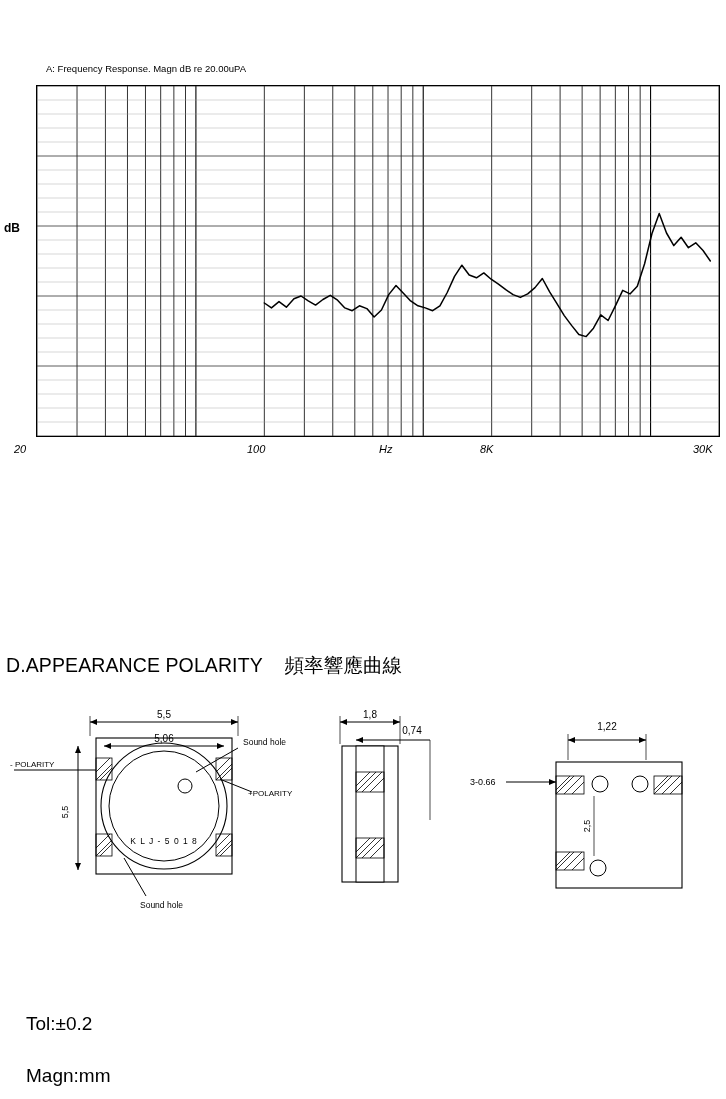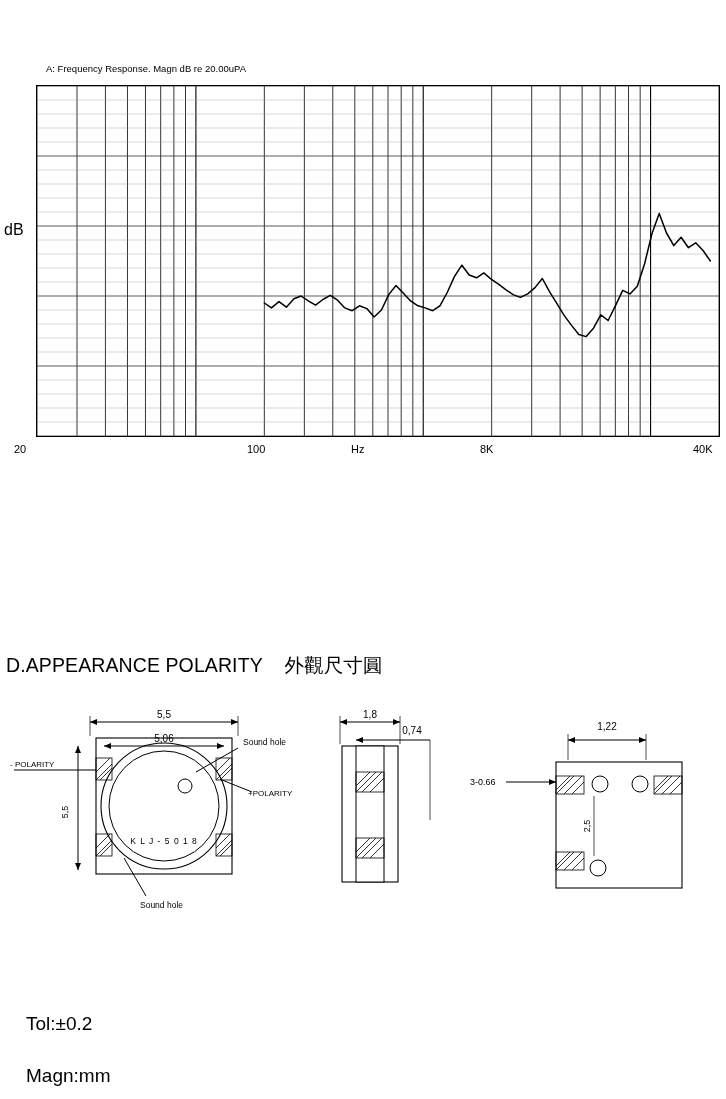--- a/index.html
+++ b/index.html
@@ -52,29 +52,30 @@
     width: 30px;
     text-align: right;
     font-size: 11px;
     transform: translateY(-50%);
   }
   #ylabels { position: absolute; left: 0; top: 30px; width: 34px; height: 352px; }
   #ylabel-db {
     position: absolute;
     left: 4px;
     top: 166px;
-    font-size: 16px;
+    font-size: 12px;
+    font-weight: bold;
   }
   #xlabels {
     position: absolute;
     left: 0; top: 388px;
     width: 726px; height: 20px;
     font-size: 11px;
   }
-  #xlabels span { position: absolute; white-space: nowrap; }
+  #xlabels span { position: absolute; white-space: nowrap; font-style: italic; }
 
   
   #drawings {
     position: absolute;
     left: 0; top: 700px;
     width: 726px; height: 250px;
   }
   #drawings svg { display: block; }
 
   
@@ -159,30 +160,30 @@
             <line x1="0" x2="682" y1="14.00" y2="14.00" stroke-width="0.4" stroke="#999"></line>
             <line x1="0" x2="682" y1="0.00" y2="0.00" stroke-width="0.8" stroke="#333"></line>
           </g>
         <polyline id="trace" fill="none" stroke="#000000" stroke-width="1.5" stroke-linejoin="round" stroke-linecap="round" points="227.33,217.00 234.47,221.90 241.99,215.60 249.36,221.20 256.96,212.80 264.02,210.00 271.24,214.90 278.55,219.10 285.91,213.50 293.27,209.30 300.58,214.20 307.83,221.90 315.20,224.70 322.43,219.80 329.86,222.60 337.11,231.00 344.46,224.00 351.72,208.60 359.01,199.50 366.40,207.20 373.61,214.90 380.96,219.80 388.28,221.90 395.64,224.70 402.91,219.80 410.22,206.50 417.53,190.40 424.87,179.20 432.20,189.00 439.49,191.80 446.81,186.90 454.12,193.20 461.44,198.10 468.77,203.70 476.06,208.60 483.38,211.40 490.70,207.90 498.00,201.60 505.33,192.50 512.64,205.80 519.94,217.70 527.26,229.60 534.55,239.40 541.86,248.50 549.17,250.60 556.48,242.20 563.79,228.90 571.10,234.50 578.39,219.80 585.70,204.40 593.00,207.90 600.30,200.20 607.60,177.80 614.91,147.70 622.21,127.40 629.51,147.00 636.81,159.60 644.12,151.20 651.42,161.70 658.73,156.80 666.03,164.50 673.34,175.00"></polyline>
       </svg>
     </div>
 
     <div id="xlabels">
       <span style="left:14px">20</span>
       <span style="left:247px">100</span>
-      <span style="left:351px">Hz</span>
+      <span style="left:379px">Hz</span>
       <span style="left:480px">8K</span>
-      <span style="left:693px">40K</span>
+      <span style="left:693px">30K</span>
     </div>
   </div>
 
   <div class="section-title" id="sec-d">
     <span>D.APPEARANCE POLARITY</span>
     &nbsp;&nbsp;
-    <span class="cjk">外觀尺寸圓</span>
+    <span class="cjk">頻率響應曲線</span>
   </div>
 
   <div id="drawings">
     <svg width="726" height="250" viewBox="0 0 726 250">
       <g stroke="#000" fill="none" stroke-width="1">
 
         <g>
 
           <rect x="96" y="38" width="136" height="136" fill="#fff" stroke="#000" stroke-width="1.1"></rect>
 

